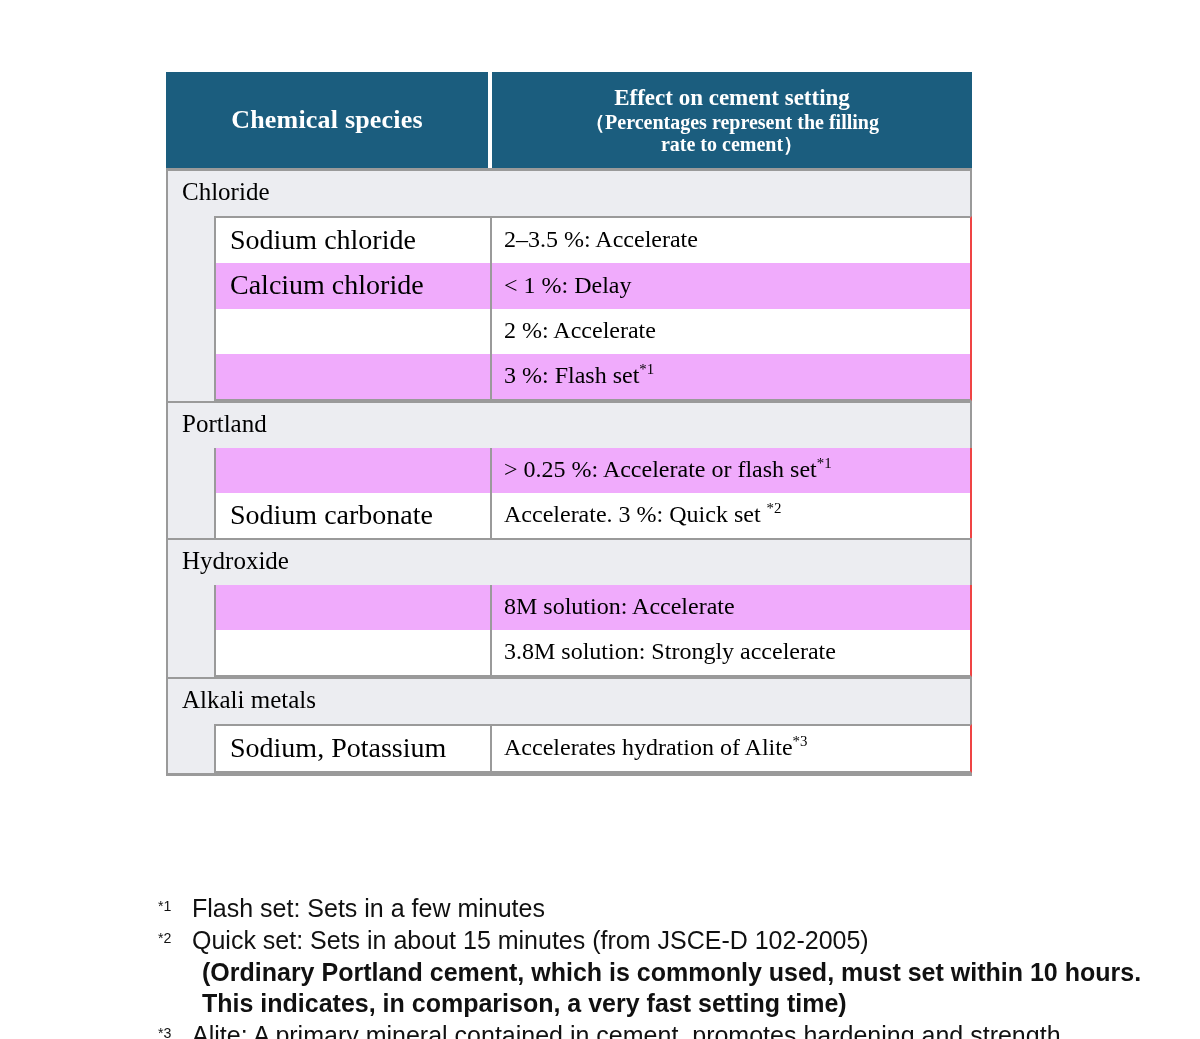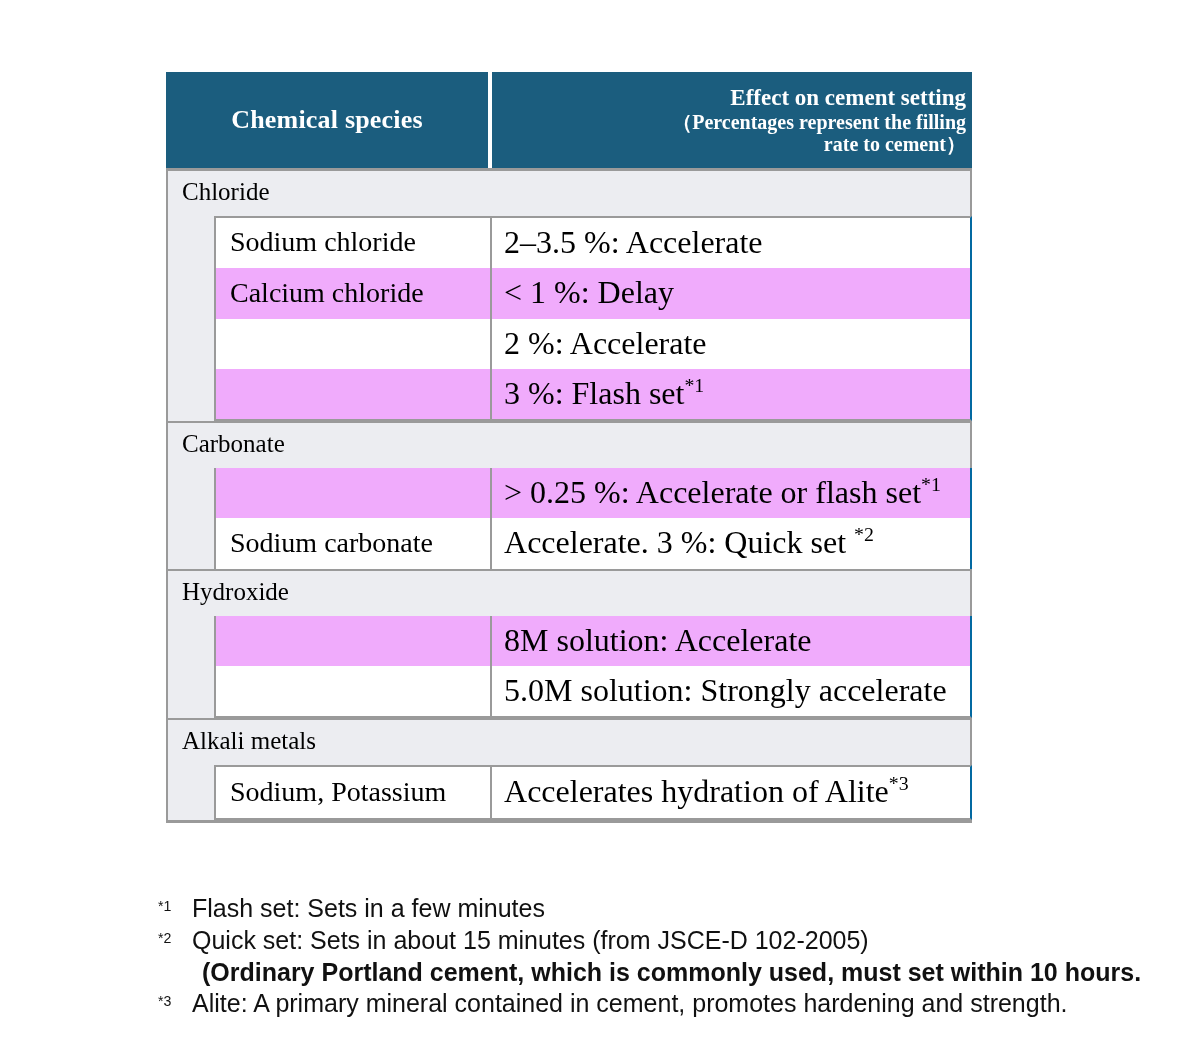--- a/index.html
+++ b/index.html
@@ -52,21 +52,20 @@
   }
   th.h-species {
     font-size: 26px;
     letter-spacing: 0.2px;
     height: 88px;
     border-right: 4px solid #ffffff;
   }
   th.h-effect {
     font-size: 20px;
     height: 88px;
-    text-align: right;
   }
   th.h-effect .big {
     display: block;
     font-size: 23px;
     line-height: 1.14;
   }
   th.h-effect .sub {
     display: block;
     font-size: 20px;
     line-height: 1.1;
@@ -103,23 +102,23 @@
     font-size: 28px;
     padding: 5px 8px 7px 14px;
     border-left: 2px solid #9a9a9a;
     border-right: 2px solid #9a9a9a;
     line-height: 1.2;
     height: 33px;
     vertical-align: middle;
   }
   tr.data td.effect {
     background: #ffffff;
-    font-size: 32px;
+    font-size: 24px;
     padding: 5px 8px 7px 12px;
-    border-right: 2px solid #0369a1;
+    border-right: 2px solid #ef4444;
     line-height: 1.2;
     height: 33px;
     vertical-align: middle;
   }
   tr.data.alt td.species,
   tr.data.alt td.effect {
     background: #f0abfc;
   }
   tr.data.topline td.species,
   tr.data.topline td.effect {
@@ -229,21 +228,21 @@
             <td class="gutter"></td>
             <td class="species"></td>
             <td class="effect">2 %: Accelerate</td>
           </tr>
           <tr class="data alt lastline">
             <td class="gutter"></td>
             <td class="species"></td>
             <td class="effect">3 %: Flash set<sup class="fn">*1</sup></td>
           </tr>
           <tr class="group">
-            <td class="groupcell" colspan="3">Carbonate</td>
+            <td class="groupcell" colspan="3">Portland</td>
           </tr>
           <tr class="data alt">
             <td class="gutter"></td>
             <td class="species"></td>
             <td class="effect">&gt; 0.25 %: Accelerate or  flash set<sup class="fn">*1</sup></td>
           </tr>
           <tr class="data">
             <td class="gutter"></td>
             <td class="species">Sodium carbonate</td>
             <td class="effect">Accelerate. 3 %: Quick set <sup class="fn">*2</sup></td>
@@ -252,37 +251,38 @@
             <td class="groupcell" colspan="3">Hydroxide</td>
           </tr>
           <tr class="data alt">
             <td class="gutter"></td>
             <td class="species"></td>
             <td class="effect">8M solution: Accelerate</td>
           </tr>
           <tr class="data lastline">
             <td class="gutter"></td>
             <td class="species"></td>
-            <td class="effect">5.0M solution: Strongly accelerate</td>
+            <td class="effect">3.8M solution: Strongly accelerate</td>
           </tr>
           <tr class="group">
             <td class="groupcell" colspan="3">Alkali metals</td>
           </tr>
           <tr class="data topline lastline">
             <td class="gutter"></td>
             <td class="species">Sodium, Potassium</td>
             <td class="effect">Accelerates hydration of Alite<sup class="fn">*3</sup></td>
           </tr>
           <tr class="tablebottom">
             <td colspan="3"></td>
           </tr>
         </tbody>
     </table>
   </div>
 
   <div class="notes" id="notes">
       <div class="note"><span class="marker"><sup>*1</sup></span><span class="body">Flash set: Sets in a few minutes</span></div>
       <div class="note"><span class="marker"><sup>*2</sup></span><span class="body">Quick set: Sets in about 15 minutes (from JSCE-D 102-2005)</span></div>
       <div class="note-cont">(Ordinary Portland cement, which is commonly used, must set within 10 hours.</div>
+      <div class="note-cont">This indicates, in comparison, a very fast setting time)</div>
       <div class="note"><span class="marker"><sup>*3</sup></span><span class="body">Alite: A primary mineral contained in cement, promotes hardening and strength.</span></div>
     </div>
 
 </div>
 
 </body></html>

